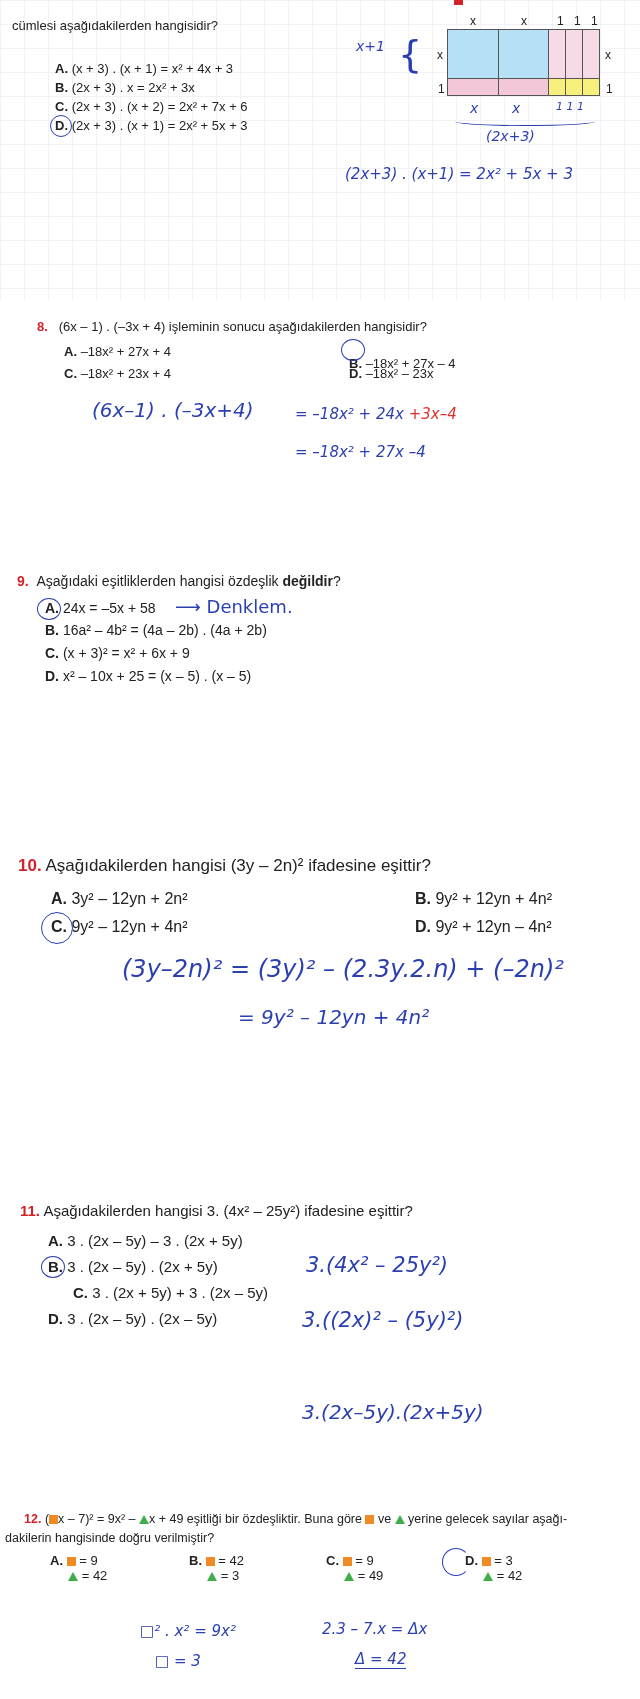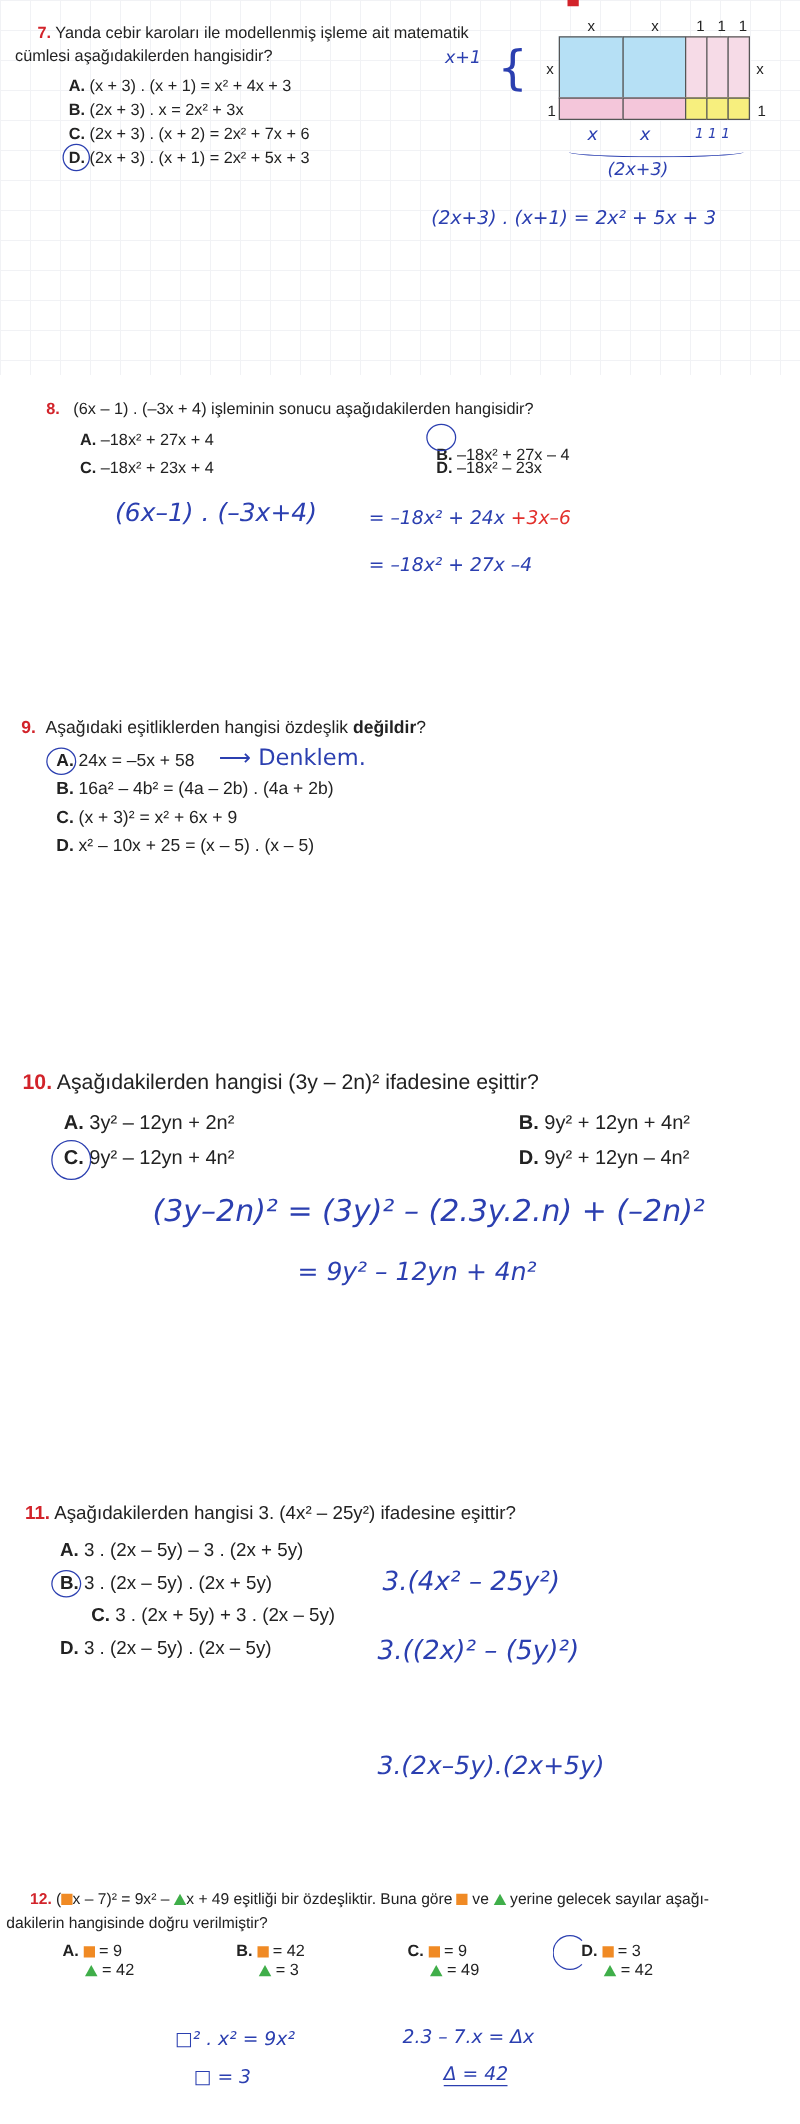--- a/index.html
+++ b/index.html
@@ -19,21 +19,20 @@
   .tri{display:inline-block;width:0;height:0;border-left:5px solid transparent;border-right:5px solid transparent;border-bottom:9px solid #3fae49;vertical-align:middle;}
   .tile{position:absolute;border:1px solid #555;box-sizing:border-box;}
 </style>
 </head>
 <body>
 
 <div class="grid"></div>
 <div class="abs" style="left:454px;top:0;width:9px;height:5px;background:#d2232a;"></div>
 
 <div class="abs" style="left:12px;top:16px;width:405px;line-height:19px;">
-  <div style="text-align:justify;padding-left:18px;"><span class="qnum">7.</span> <span>Yanda cebir karoları ile modellenmiş işleme ait matematik</span></div>
   <div>cümlesi aşağıdakilerden hangisidir?</div>
 </div>
 <div class="opt" style="left:55px;top:61px;"><span class="lbl">A.</span> <span>(x + 3) . (x + 1) = x² + 4x + 3</span></div>
 <div class="opt" style="left:55px;top:80px;"><span class="lbl">B.</span> <span>(2x + 3) . x = 2x² + 3x</span></div>
 <div class="opt" style="left:55px;top:99px;"><span class="lbl">C.</span> <span>(2x + 3) . (x + 2) = 2x² + 7x + 6</span></div>
 <div class="opt" style="left:55px;top:118px;"><span class="lbl">D.</span> <span>(2x + 3) . (x + 1) = 2x² + 5x + 3</span></div>
 <div class="circle" style="left:50px;top:115px;width:20px;height:20px;"></div>
 
 <div class="abs" style="left:447px;top:29px;width:155px;height:70px;">
   <div class="tile" style="left:0;top:0;width:52px;height:50px;background:#b6e0f5;"></div>
@@ -65,21 +64,21 @@
 <div class="hand" style="left:486px;top:128px;font-size:14px;">(2x+3)</div>
 <div class="hand" style="left:345px;top:165px;font-size:15px;">(2x+3) . (x+1) = 2x² + 5x + 3</div>
 
 <div class="abs" style="left:37px;top:319px;"><span class="qnum">8.</span>&nbsp;&nbsp;&nbsp;<span>(6x – 1) . (–3x + 4) işleminin sonucu aşağıdakilerden hangisidir?</span></div>
 <div class="opt" style="left:64px;top:344px;"><span class="lbl">A.</span> <span>–18x² + 27x + 4</span></div>
 <div class="opt" style="left:349px;top:344px;margin-top:12px;"><span class="lbl">B.</span> <span>–18x² + 27x – 4</span></div>
 <div class="opt" style="left:64px;top:366px;text-align:center;"><span class="lbl">C.</span> <span>–18x² + 23x + 4</span></div>
 <div class="opt" style="left:349px;top:366px;"><span class="lbl">D.</span> <span>–18x² – 23x</span></div>
 <div class="circle" style="left:341px;top:339px;width:22px;height:20px;"></div>
 <div class="hand" style="left:92px;top:398px;font-size:20px;">(6x–1) . (–3x+4)</div>
-<div class="hand" style="left:295px;top:405px;font-size:15px;"><span>= –18x² + 24x</span><span class="red"> +3x–6</span></div>
+<div class="hand" style="left:295px;top:405px;font-size:15px;"><span>= –18x² + 24x</span><span class="red"> +3x–4</span></div>
 <div class="hand" style="left:295px;top:443px;font-size:15px;">= –18x² + 27x –4</div>
 
 <div class="abs" style="left:17px;top:573px;font-size:14px;"><span class="qnum">9.</span>&nbsp;&nbsp;<span>Aşağıdaki eşitliklerden hangisi özdeşlik </span><b>değildir</b><span>?</span></div>
 <div class="opt" style="left:45px;top:600px;font-size:14px;"><span class="lbl">A.</span> <span>24x = –5x + 58</span></div>
 <div class="circle" style="left:37px;top:598px;width:22px;height:20px;"></div>
 <div class="hand" style="left:175px;top:596px;font-size:18px;font-style:normal;">⟶ Denklem.</div>
 <div class="opt" style="left:45px;top:622px;font-size:14px;"><span class="lbl">B.</span> <span>16a² – 4b² = (4a – 2b) . (4a + 2b)</span></div>
 <div class="opt" style="left:45px;top:645px;font-size:14px;"><span class="lbl">C.</span> <span>(x + 3)² = x² + 6x + 9</span></div>
 <div class="opt" style="left:45px;top:668px;font-size:14px;"><span class="lbl">D.</span> <span>x² – 10x + 25 = (x – 5) . (x – 5)</span></div>
 

